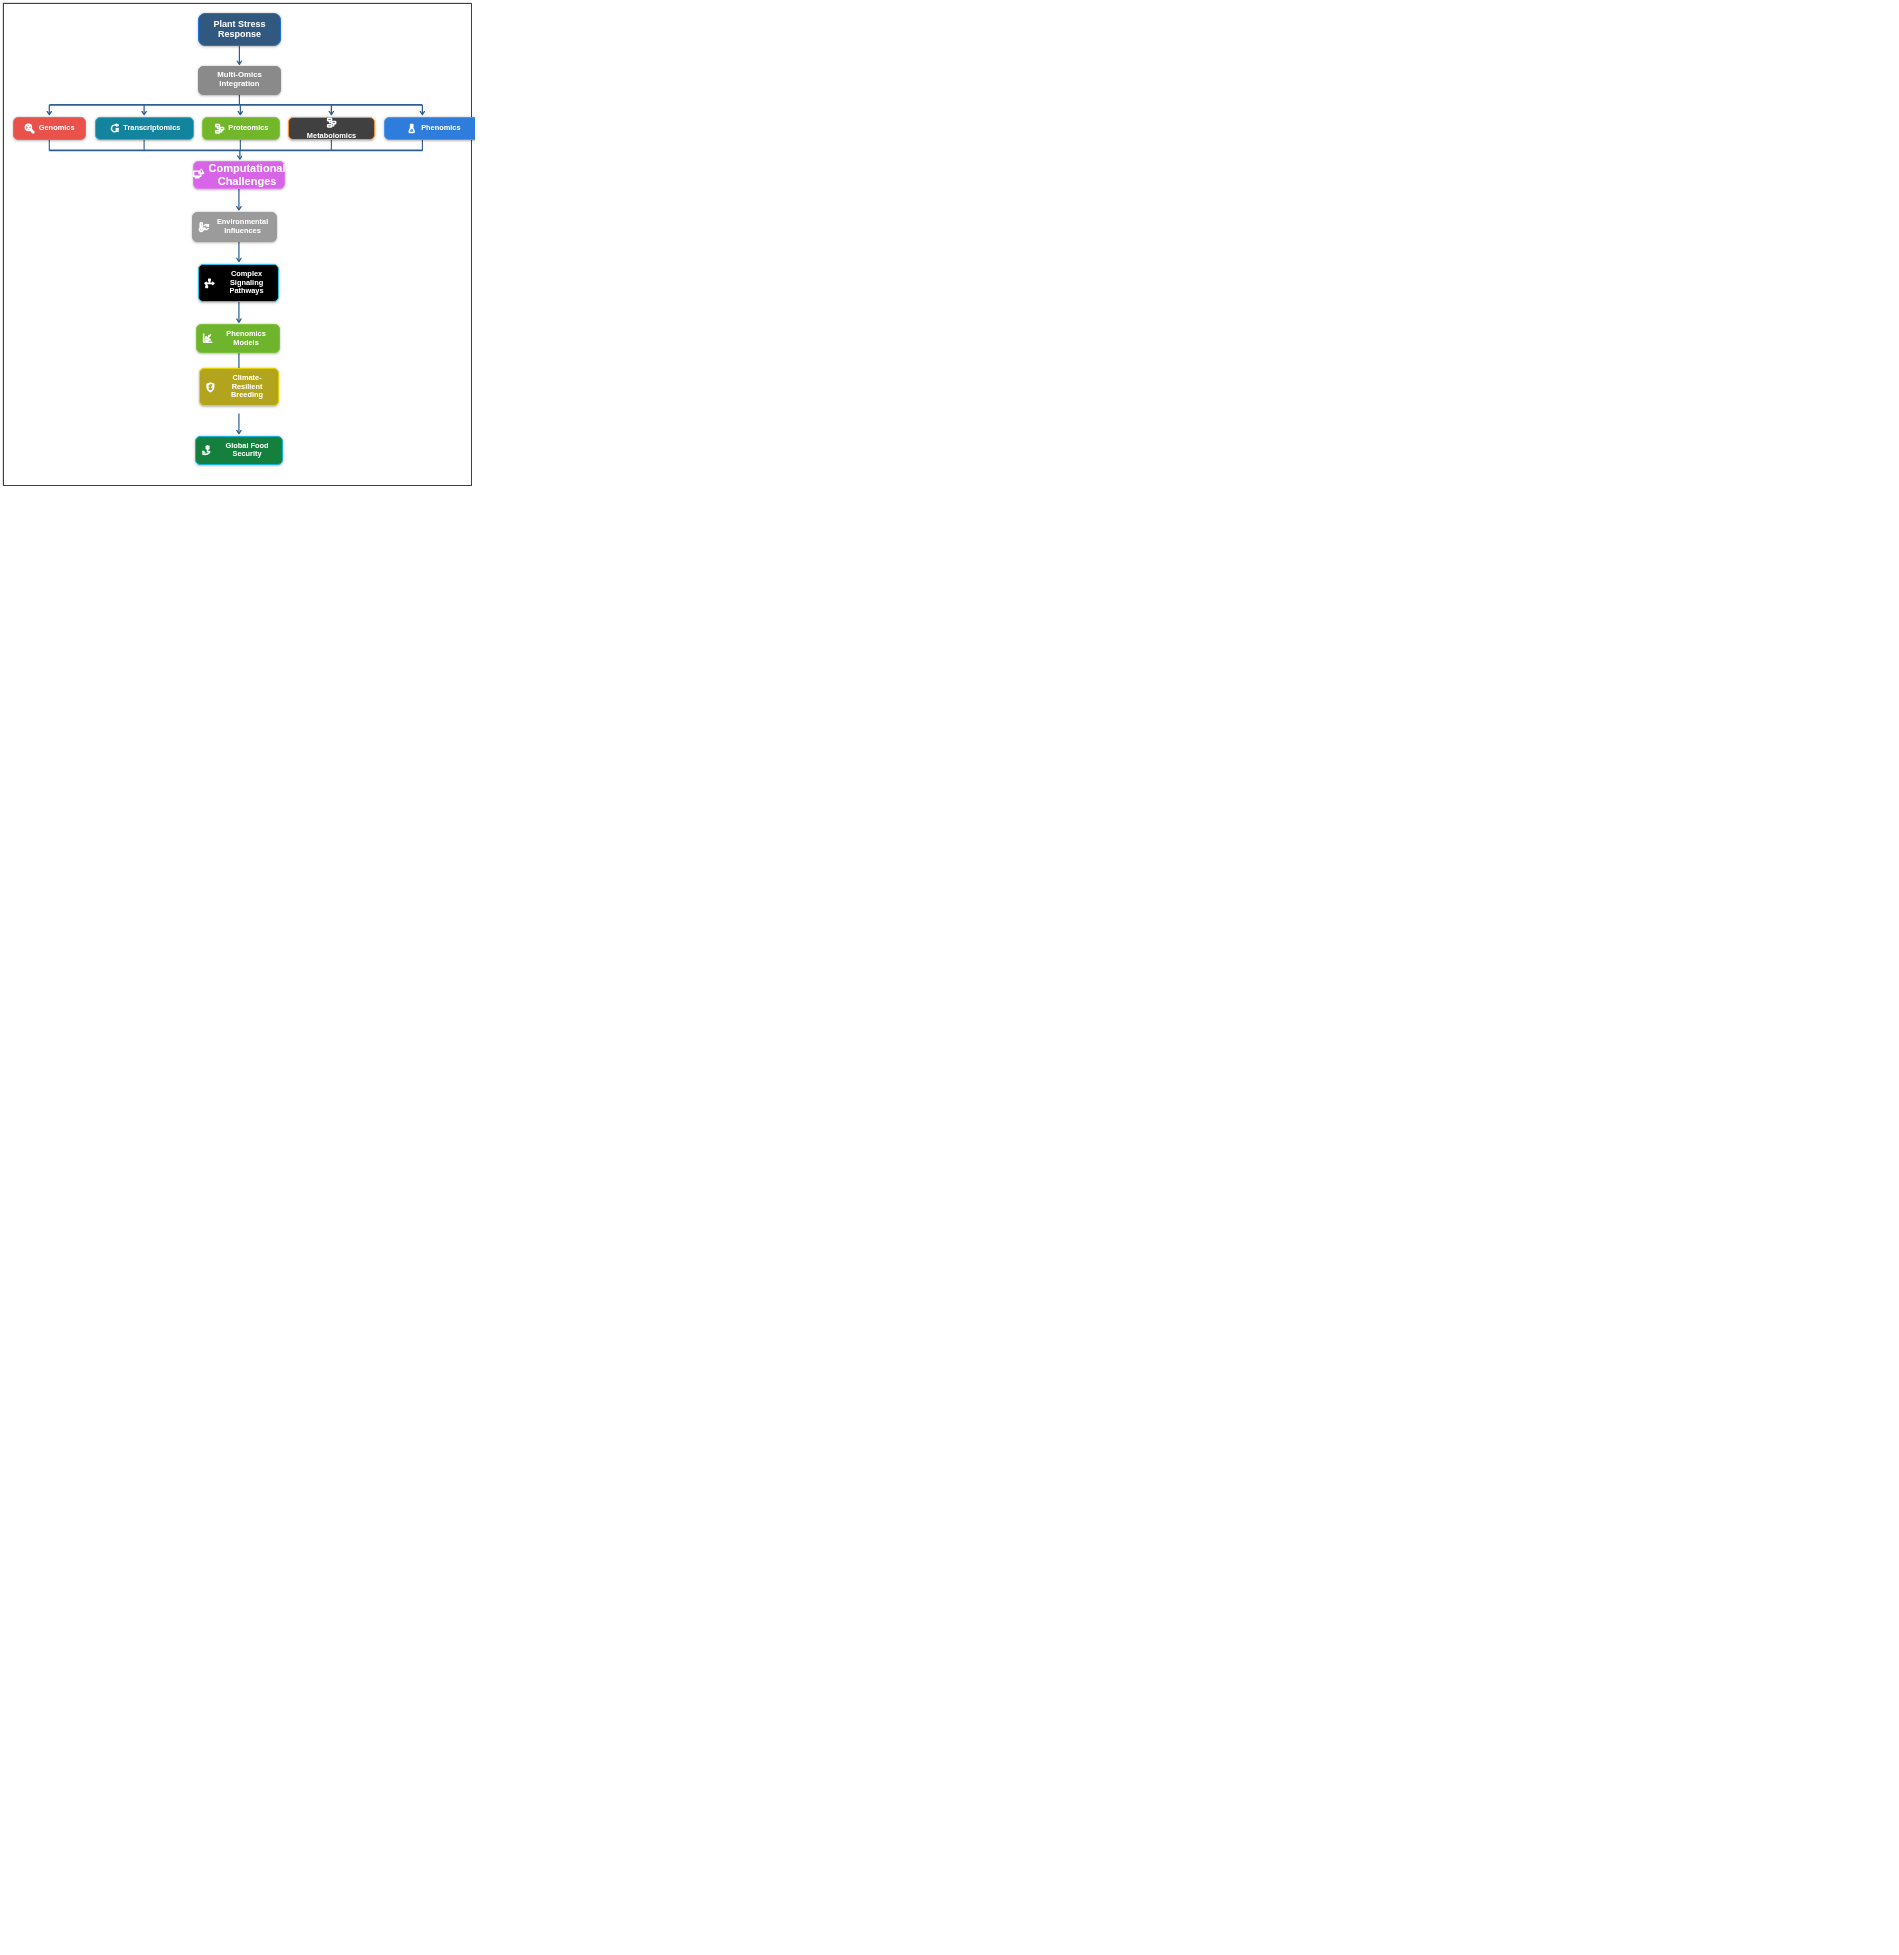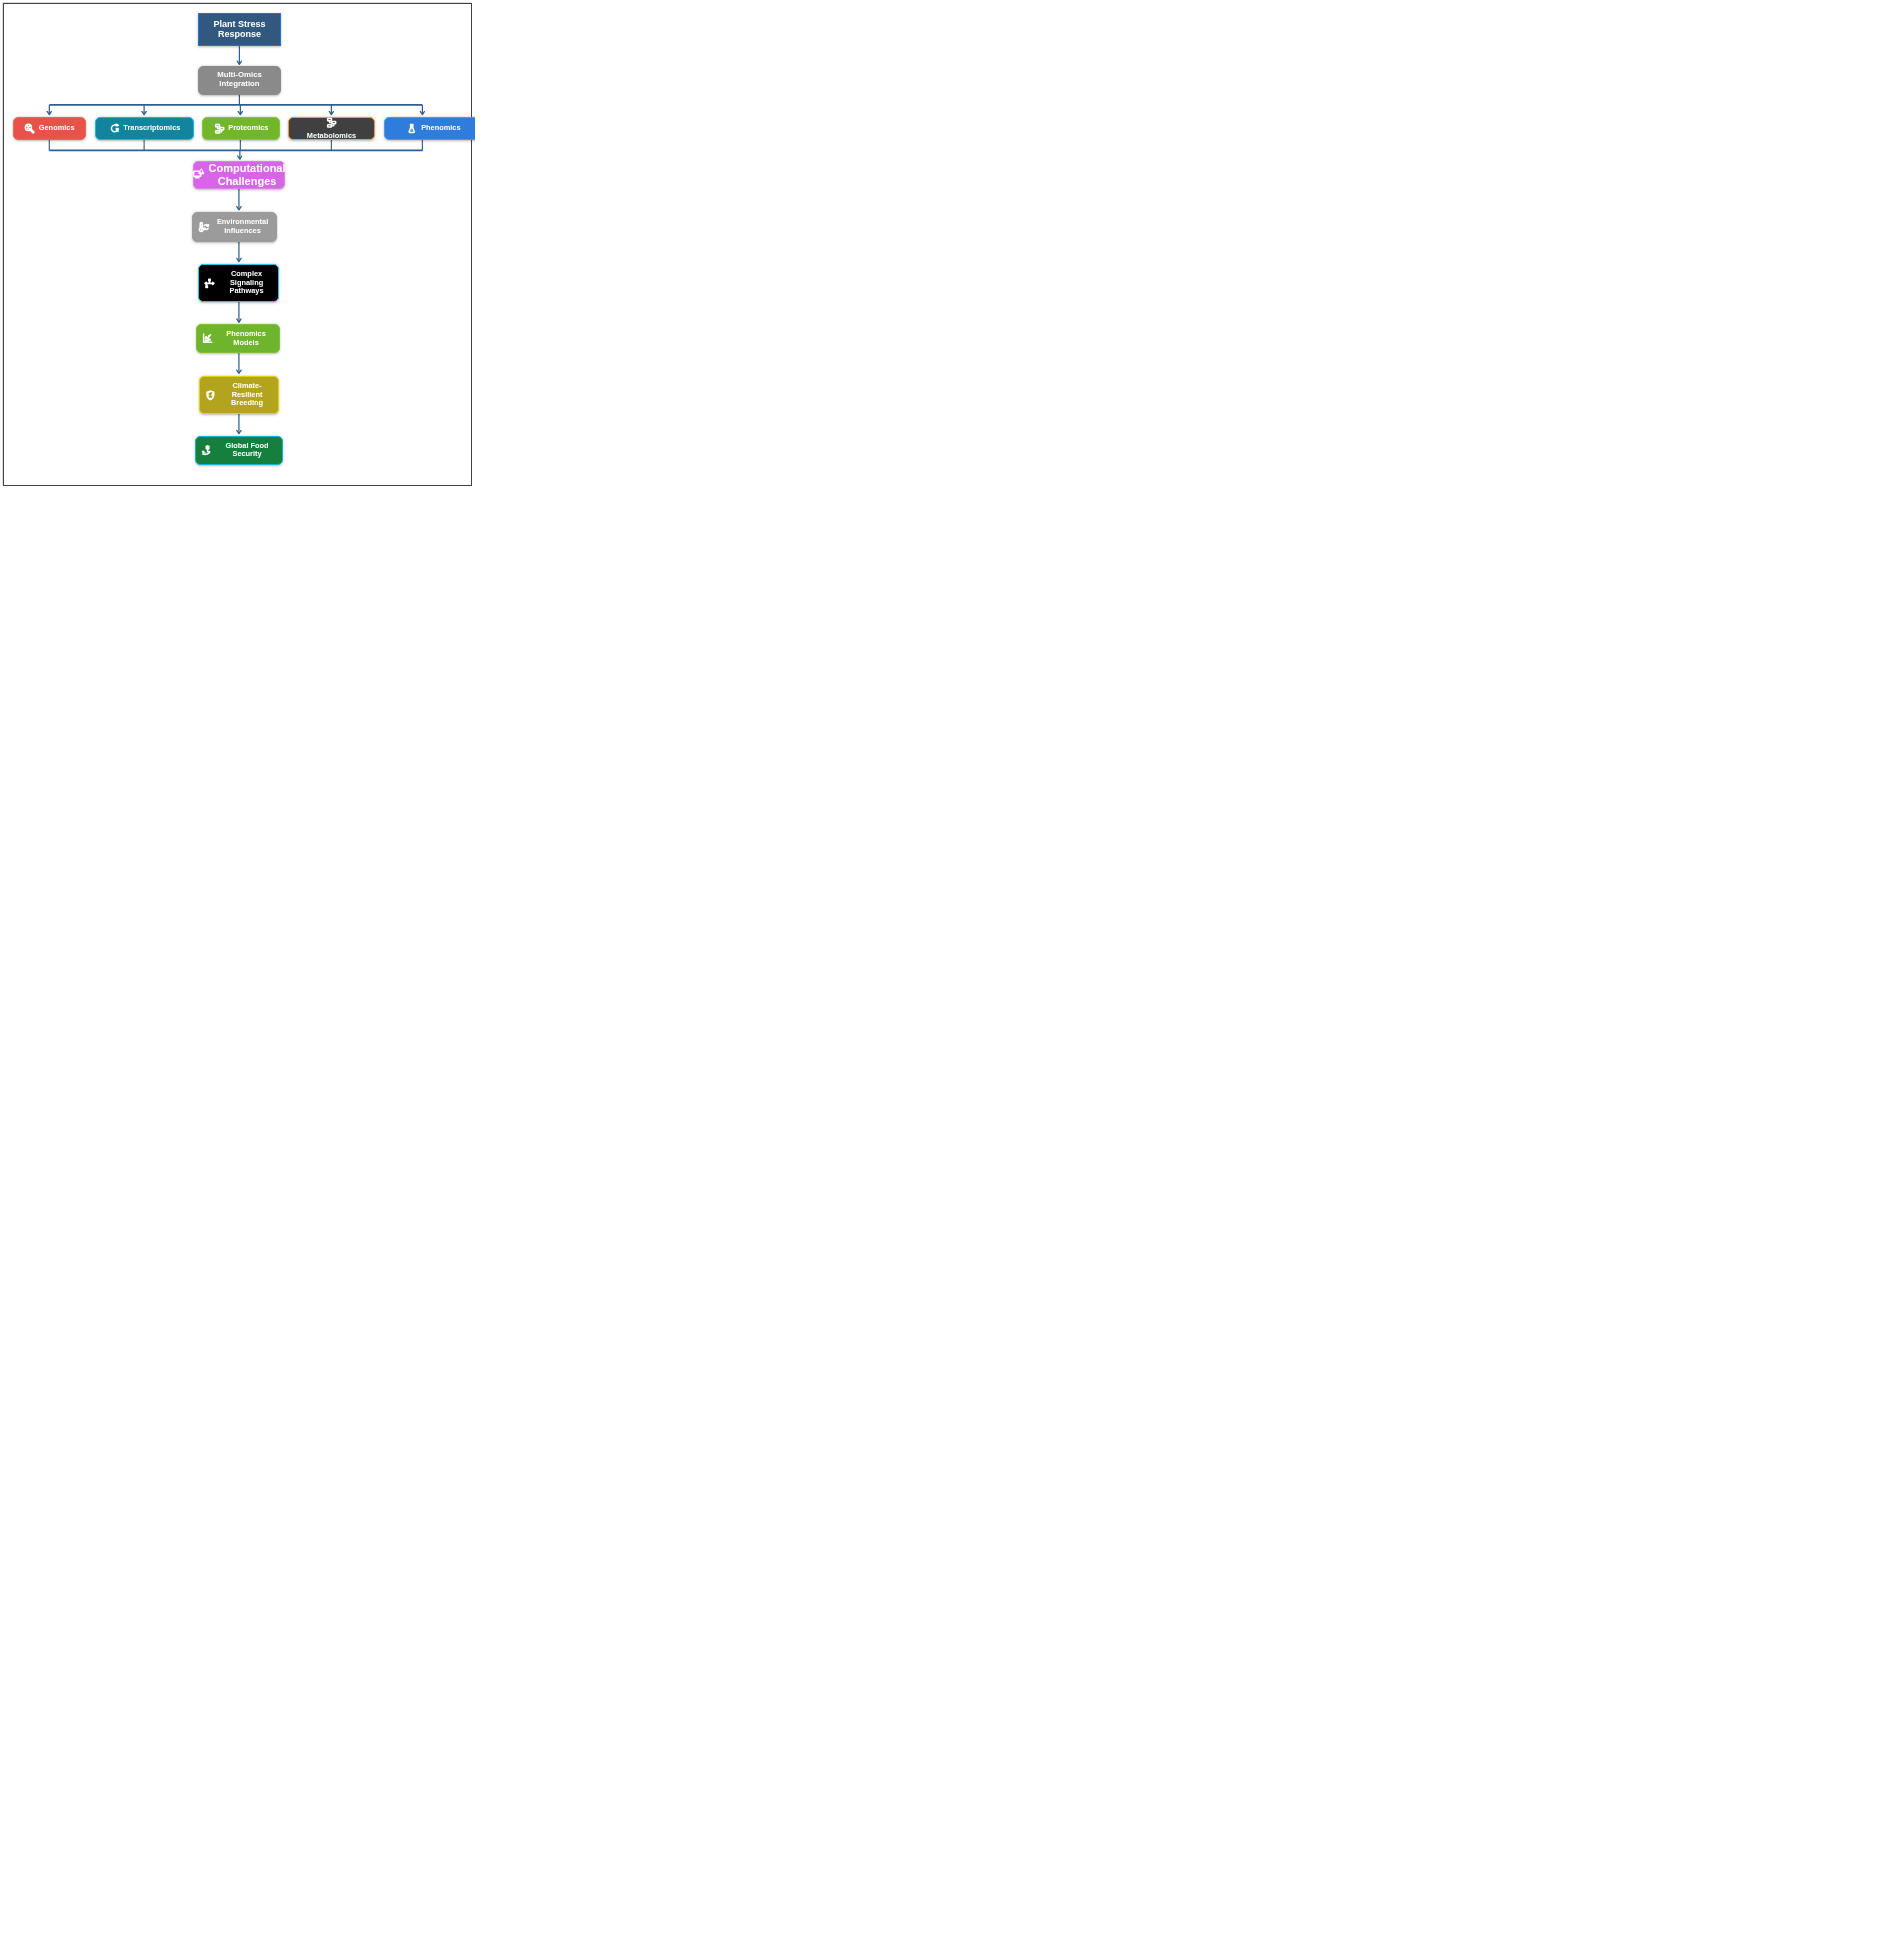--- a/index.html
+++ b/index.html
@@ -32,32 +32,32 @@
     font-weight:bold;
     text-align:center;
     line-height:1.15;
     box-shadow:0 0.9px 2.4px rgba(0,0,0,.28);
   }
   .node .label{display:block;}
   .icon{flex:0 0 auto;display:block;}
   .icon path,.icon circle,.icon rect{vector-effect:non-scaling-stroke;}
   .row-label{white-space:nowrap;}
 
-  .pos-plant          {left:198px;top:12.8px;  width:83px;height:33px; font-size:9px;  border-radius:0;}
+  .pos-plant          {left:198px;top:12.8px;  width:83px;height:33px; font-size:9px;  border-radius:7px;}
   .pos-multi          {left:198px;top:66px; width:83px;height:28.5px; font-size:7.8px;}
   .pos-genomics       {left:12.8px; top:117px; width:73px;height:23px; font-size:7.4px;}
   .pos-transcriptomics{left:95px;top:117px; width:99px;height:23px; font-size:7.4px;}
   .pos-proteomics     {left:202px;top:117px; width:78px;height:23px; font-size:7.4px;}
   .pos-metabolomics   {left:288px;top:117px; width:87px;height:23px; font-size:7.4px;}
   .pos-phenomics      {left:384px;top:117px; width:99px;height:23px; font-size:7.4px;}
   .pos-computational  {left:193px;top:161px; width:92px;height:27.5px; font-size:11px;}
   .pos-environmental  {left:192px;top:212px; width:85px;height:30px; font-size:7.4px;}
   .pos-signaling      {left:198px;top:264px; width:81px;height:38px; font-size:7.4px;}
   .pos-predictive     {left:196px;top:324px; width:84px;height:29px; font-size:7.4px;}
-  .pos-climate        {left:199px;top:376px; width:80px;height:38px; font-size:7.4px;}
+  .pos-climate        {left:199px;top:368px; width:80px;height:38px; font-size:7.4px;}
   .pos-food           {left:195px;top:436px; width:88px;height:28.5px; font-size:7.4px;}
 </style>
 </head>
 <body>
 
 <div class="canvas">
   <div class="frame"></div>
 
   <svg class="connectors" viewBox="0 0 1002 1031" xmlns="http://www.w3.org/2000/svg">
     <defs>

